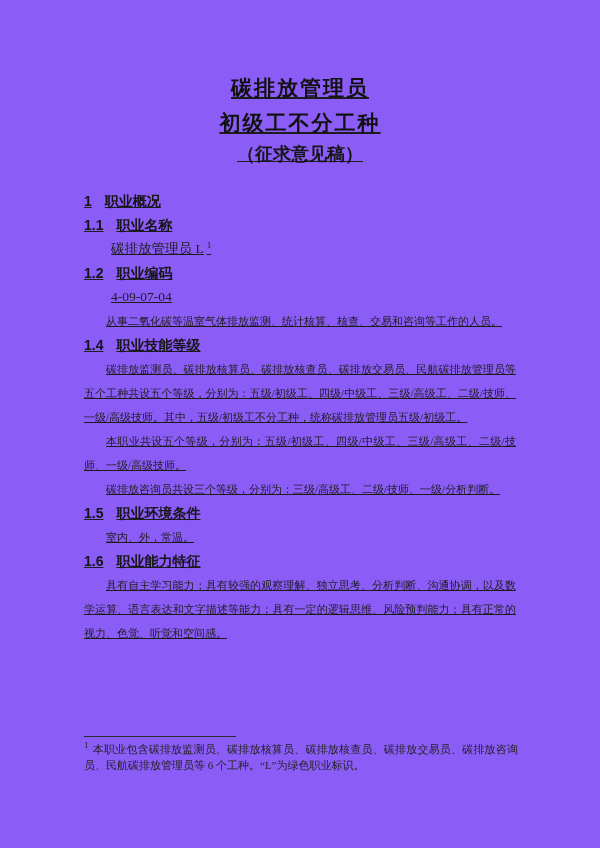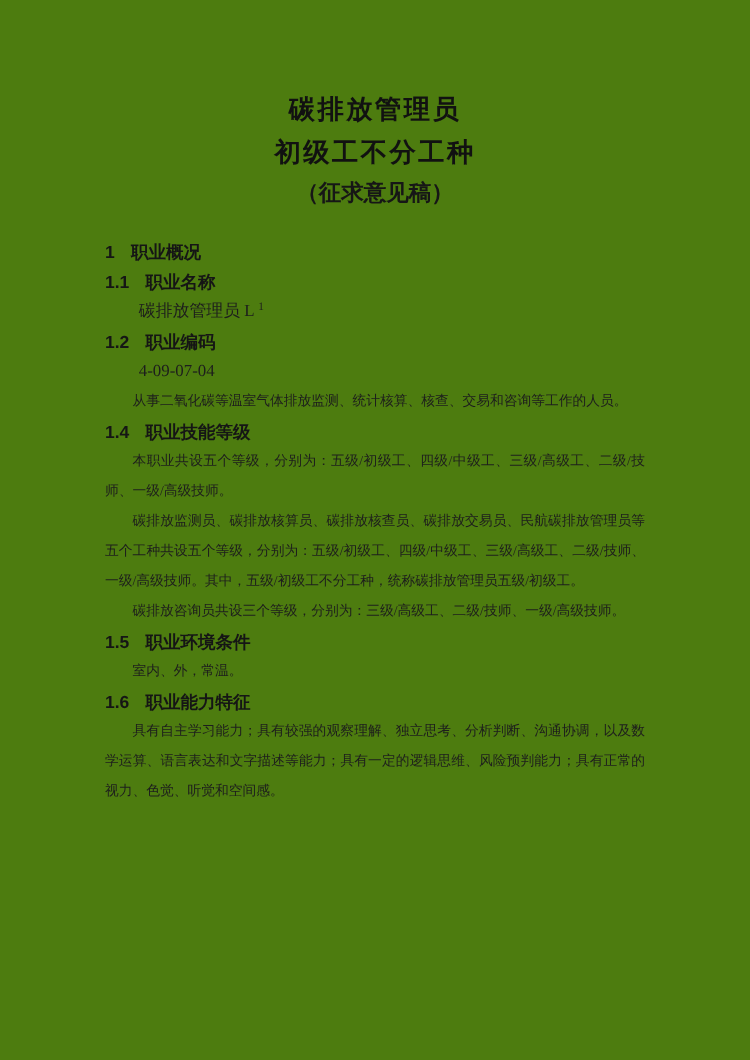--- a/index.html
+++ b/index.html
@@ -2,25 +2,26 @@
 <html><head>
 <meta charset="utf-8">
 <style>
   * { margin: 0; padding: 0; box-sizing: border-box; }
   html, body { background: #e8e8e8; }
   .page {
     position: relative;
     width: 600px;
     height: 848px;
     margin: 0 auto;
-    background: #4d7c0f;
+    background: #8b5cf6;
     color: #1d1d1d;
     padding: 70px 84px 0 84px;
     overflow: hidden;
     font-family: "Liberation Serif", "DejaVu Serif", serif;
+    text-decoration: underline;
   }
   .title-block { text-align: center; }
   .doc-title {
     font-family: "Liberation Sans", "DejaVu Sans", sans-serif;
     font-weight: bold;
     font-size: 21px;
     line-height: 35px;
     color: #111;
     letter-spacing: 2px;
   }
@@ -112,32 +113,38 @@
 
     <div class="plain-line">4-09-07-04</div>
 
 
     <div class="para">从事二氧化碳等温室气体排放监测、统计核算、核查、交易和咨询等工作的人员。</div>
 
     <div class="h-line">
       <span>1.4</span><span class="h-label">职业技能等级</span>
     </div>
 
+    <div class="para">碳排放监测员、碳排放核算员、碳排放核查员、碳排放交易员、民航碳排放管理员等五个工种共设五个等级，分别为：五级/初级工、四级/中级工、三级/高级工、二级/技师、一级/高级技师。其中，五级/初级工不分工种，统称碳排放管理员五级/初级工。</div>
     <div class="para">本职业共设五个等级，分别为：五级/初级工、四级/中级工、三级/高级工、二级/技师、一级/高级技师。</div>
-    <div class="para">碳排放监测员、碳排放核算员、碳排放核查员、碳排放交易员、民航碳排放管理员等五个工种共设五个等级，分别为：五级/初级工、四级/中级工、三级/高级工、二级/技师、一级/高级技师。其中，五级/初级工不分工种，统称碳排放管理员五级/初级工。</div>
-    <div class="para">碳排放咨询员共设三个等级，分别为：三级/高级工、二级/技师、一级/高级技师。</div>
+    <div class="para">碳排放咨询员共设三个等级，分别为：三级/高级工、二级/技师、一级/分析判断。</div>
 
     <div class="h-line">
       <span>1.5</span><span class="h-label">职业环境条件</span>
     </div>
 
     <div class="para">室内、外，常温。</div>
 
     <div class="h-line">
       <span>1.6</span><span class="h-label">职业能力特征</span>
     </div>
 
     <div class="para">具有自主学习能力；具有较强的观察理解、独立思考、分析判断、沟通协调，以及数学运算、语言表达和文字描述等能力；具有一定的逻辑思维、风险预判能力；具有正常的视力、色觉、听觉和空间感。</div>
 
   </div>
 
+  <div class="footnote">
+    <div class="footnote-rule"></div>
+    <div class="footnote-text">
+      <sup class="fn-sup">1</sup><span>本职业包含碳排放监测员、碳排放核算员、碳排放核查员、碳排放交易员、碳排放咨询员、民航碳排放管理员等 6 个工种。“L”为绿色职业标识。</span>
+    </div>
+  </div>
 
 </div>
 
 </body></html>

